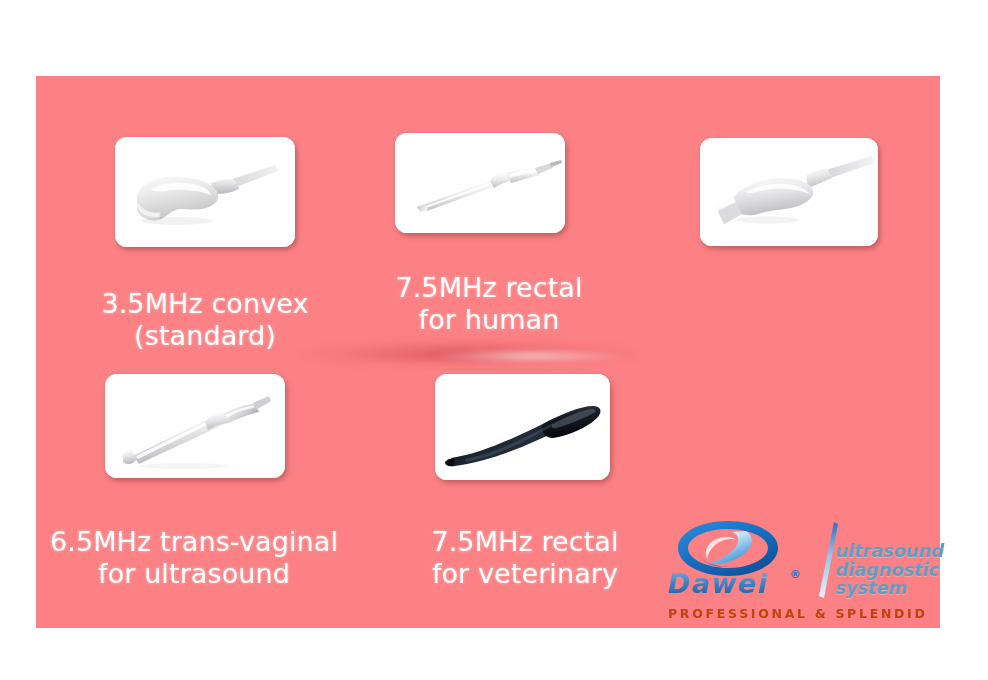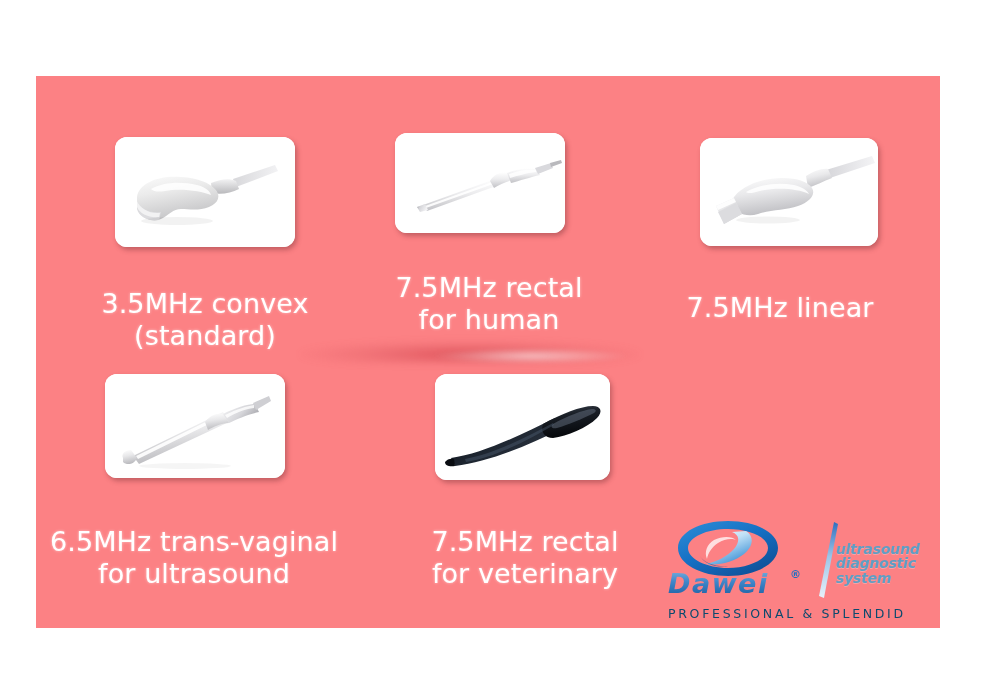--- a/index.html
+++ b/index.html
@@ -96,37 +96,37 @@
     left: 150px;
     top: 2px;
     width: 22px;
     height: 80px;
   }
   #brand .tag {
     position: absolute;
     left: 168px;
     top: 24px;
     width: 96px;
-    font-size: 14px;
+    font-size: 18px;
     font-weight: bold;
     font-style: italic;
     line-height: 1.03;
     color: #5f9ec4;
     text-shadow: 0 1px 0 rgba(255,255,255,0.25);
     white-space: pre-line;
     letter-spacing: -0.2px;
   }
   #brand .slogan {
     position: absolute;
     left: 0px;
     top: 88px;
     width: 258px;
     font-size: 12.5px;
-    font-weight: normal;
-    color: #0c4a6e;
+    font-weight: bold;
+    color: #c2410c;
     letter-spacing: 2.7px;
     white-space: nowrap;
   }
 
   
   .smudge {
     position: absolute;
     pointer-events: none;
   }
   #smudge-a {
@@ -251,21 +251,20 @@
       <path d="M46 54 C60 46 78 44 94 47 C102 49 107 52 109 56
                C98 51 78 49 60 53 C53 55 48 56 46 54 Z" fill="#ffffff" opacity="0.85"></path>
 
       <path d="M16 68 L34 60 L42 76 L24 86 Z" fill="url(#liFace)"></path>
       <path d="M16 68 L34 60 L36 64 L18 72 Z" fill="#ffffff" opacity="0.9"></path>
       <path d="M18 74 L36 65 L42 76 L24 86 Z" fill="#dcdcdf"></path>
       <ellipse cx="68" cy="82" rx="32" ry="3.5" fill="#000000" opacity="0.05"></ellipse>
     </svg>
   </div>
 
-  <div class="caption" style="left:660px; top:292px; width:240px;">7.5MHz linear</div>
 
   <div class="probe-card" style="left:105px; top:374px; width:180px; height:104px;">
     <svg class="art" viewBox="0 0 180 104" preserveAspectRatio="none">
       <defs>
         <linearGradient id="tvBody" x1="0" y1="0" x2="0.2" y2="1">
           <stop offset="0%" stop-color="#ffffff"></stop>
           <stop offset="45%" stop-color="#e8e8ea"></stop>
           <stop offset="100%" stop-color="#bcbcc0"></stop>
         </linearGradient>
         <linearGradient id="tvHead" x1="0" y1="0" x2="1" y2="0.5">

